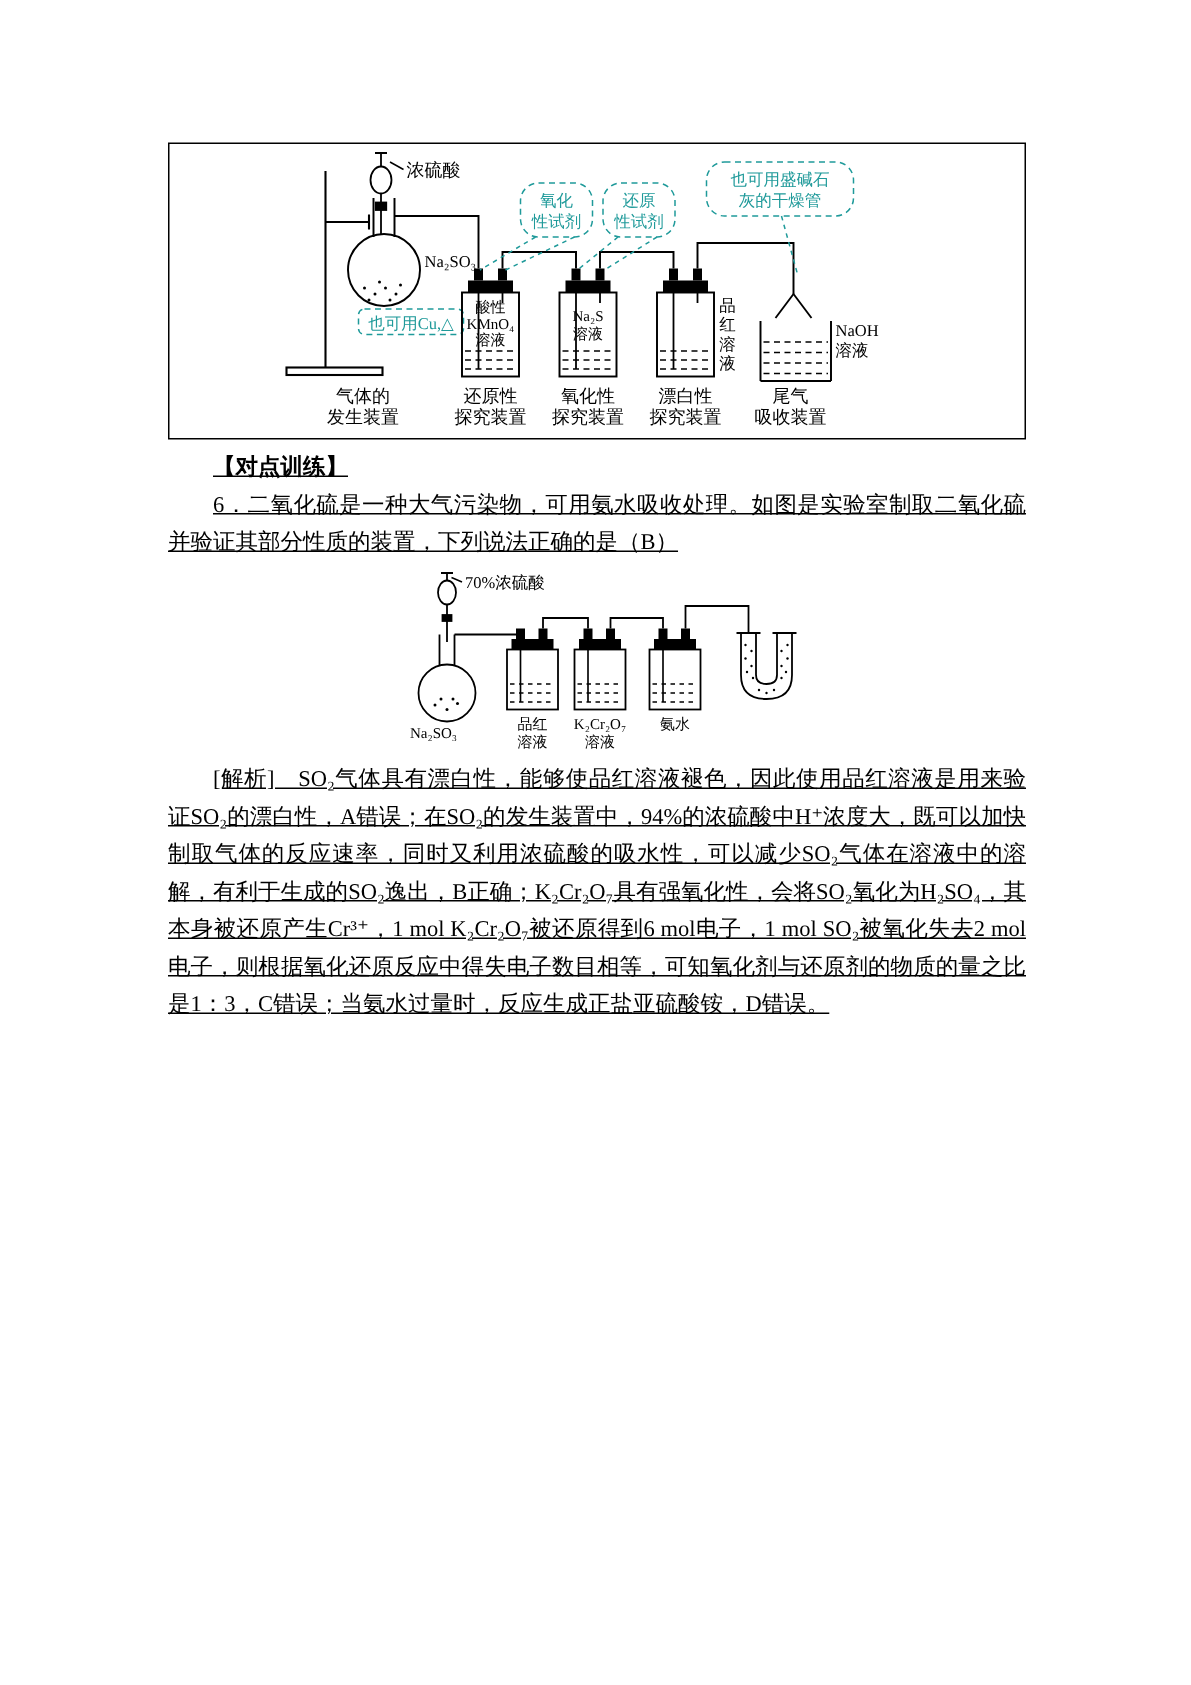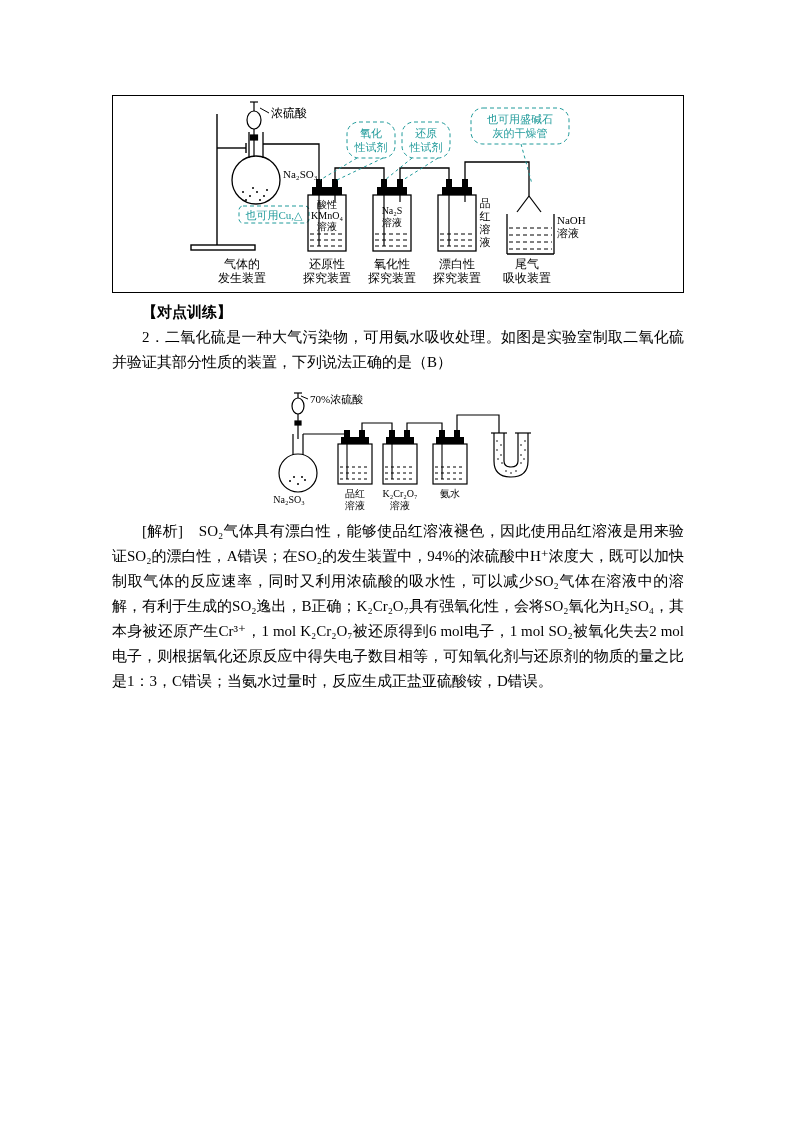--- a/index.html
+++ b/index.html
@@ -2,27 +2,27 @@
 <html><head>
 <meta charset="utf-8">
 <style>
   * { margin:0; padding:0; box-sizing:border-box; }
   html,body { background:#fff; }
   body {
     width:794px; height:1123px;
     font-family:"Liberation Serif","DejaVu Serif",serif;
     color:#000; overflow:hidden;
   }
-  .page { width:794px; height:1123px; padding:95px 110px 16px 112px; position:relative; }
+  .page { width:794px; height:1123px; padding:95px 110px 16px 112px; position:relative;text-decoration:underline; }
   .diagram-box { width:572px; height:198px; border:1px solid #000; overflow:hidden; }
   .diagram-box svg, .diagram2 svg { display:block; }
   p.para { font-size:15px; line-height:25px; text-align:justify; }
   p.indent { text-indent:2em; }
   p.training { font-weight:bold; text-indent:2em; margin-top:7px; }
-  .diagram2 { margin:14px 0 6px 153px; }
+  .diagram2 { margin:3px 0 6px 153px; }
   svg text { font-family:"Liberation Serif","DejaVu Serif",serif; }
   .teal { fill:#1f9a9a; }
 </style>
 </head>
 <body>
 
 <div class="page">
 
   <div class="diagram-box">
     <svg width="570" height="196" viewBox="0 0 570 196">
@@ -181,21 +181,21 @@
         <text x="344" y="172">漂白性</text>
         <text x="344" y="186">探究装置</text>
         <text x="414" y="172">尾气</text>
         <text x="414" y="186">吸收装置</text>
       </g>
     </svg>
   </div>
 
   <p class="para training">【对点训练】</p>
 
-  <p class="para indent">2．二氧化硫是一种大气污染物，可用氨水吸收处理。如图是实验室制取二氧化硫并验证其部分性质的装置，下列说法正确的是（B）</p>
+  <p class="para indent">6．二氧化硫是一种大气污染物，可用氨水吸收处理。如图是实验室制取二氧化硫并验证其部分性质的装置，下列说法正确的是（B）</p>
 
   <div class="diagram2">
     <svg width="270" height="124" viewBox="0 0 270 124">
 
       <g stroke="#000" stroke-width="1.2" fill="none">
         <line x1="29" y1="4" x2="37" y2="4"></line>
         <line x1="33" y1="4" x2="33" y2="9"></line>
         <ellipse cx="33" cy="17" rx="6" ry="8"></ellipse>
         <line x1="33" y1="25" x2="33" y2="50"></line>
         <rect x="30" y="32" width="6" height="4" fill="#000"></rect>

